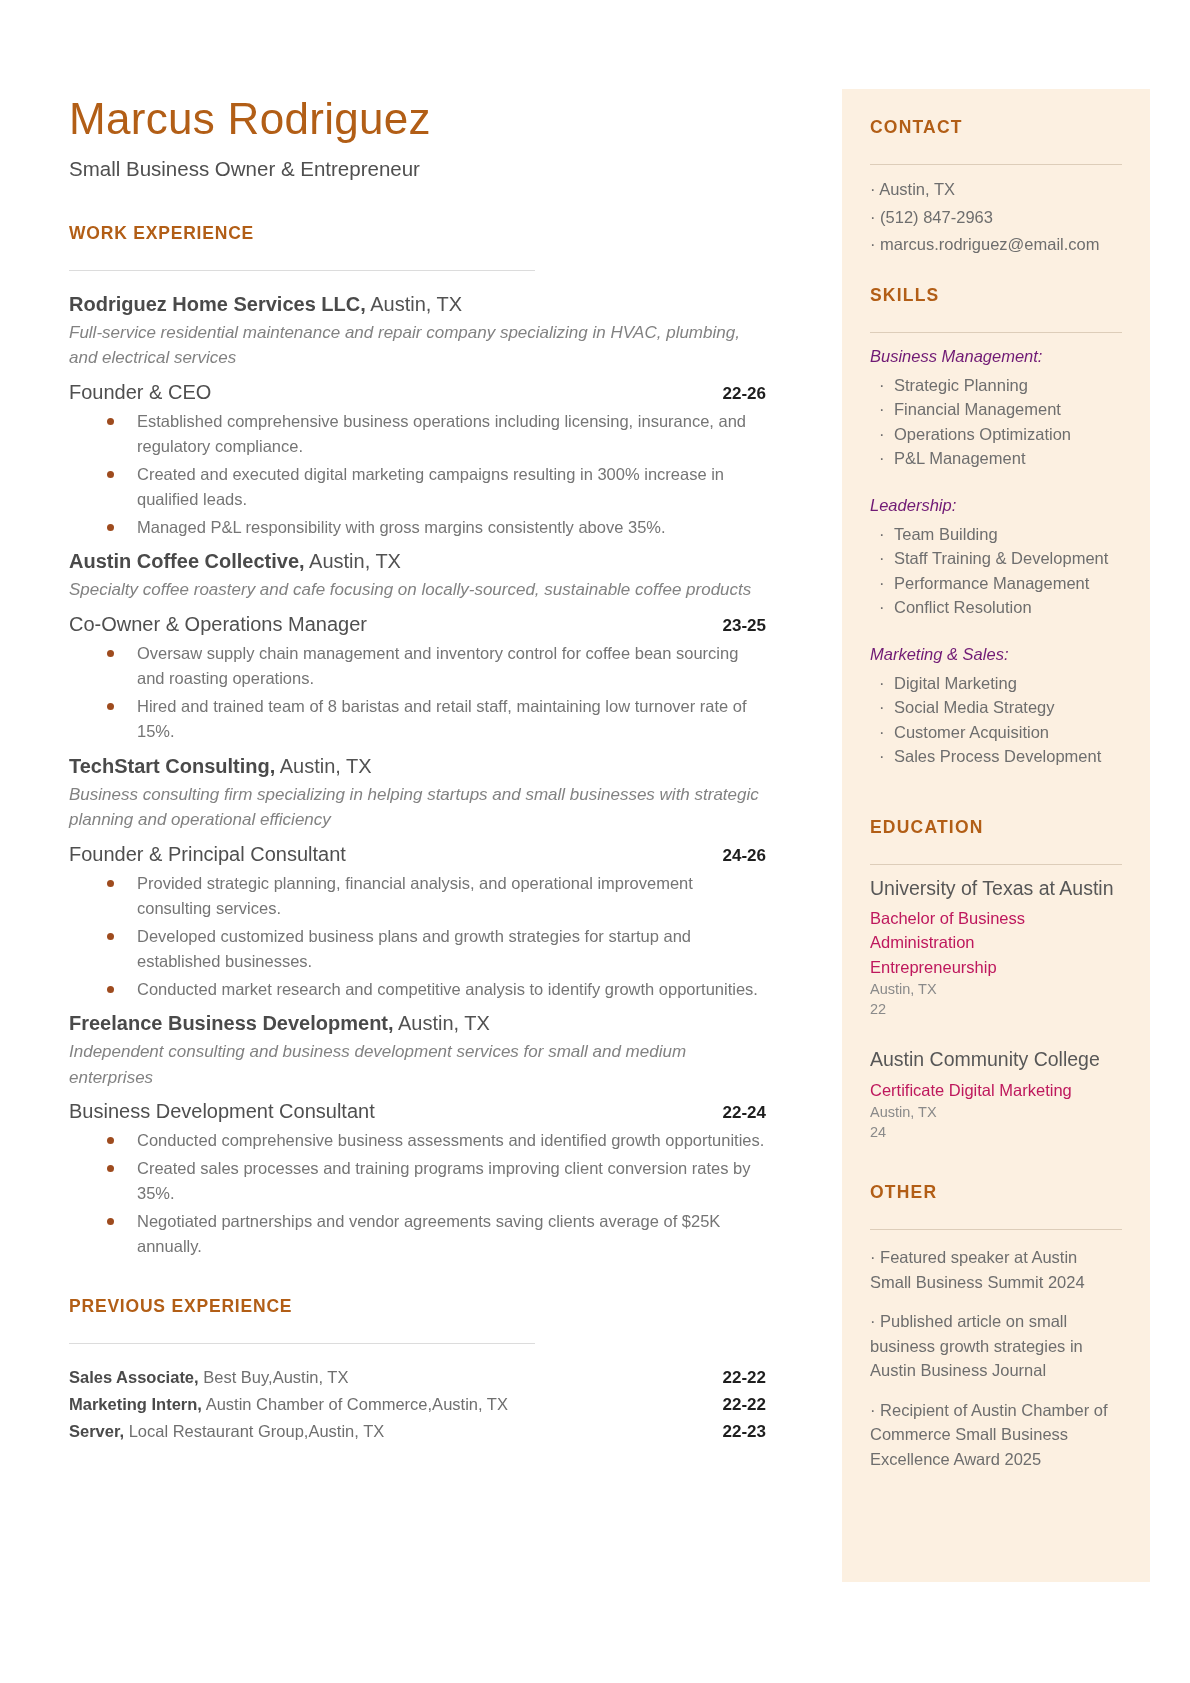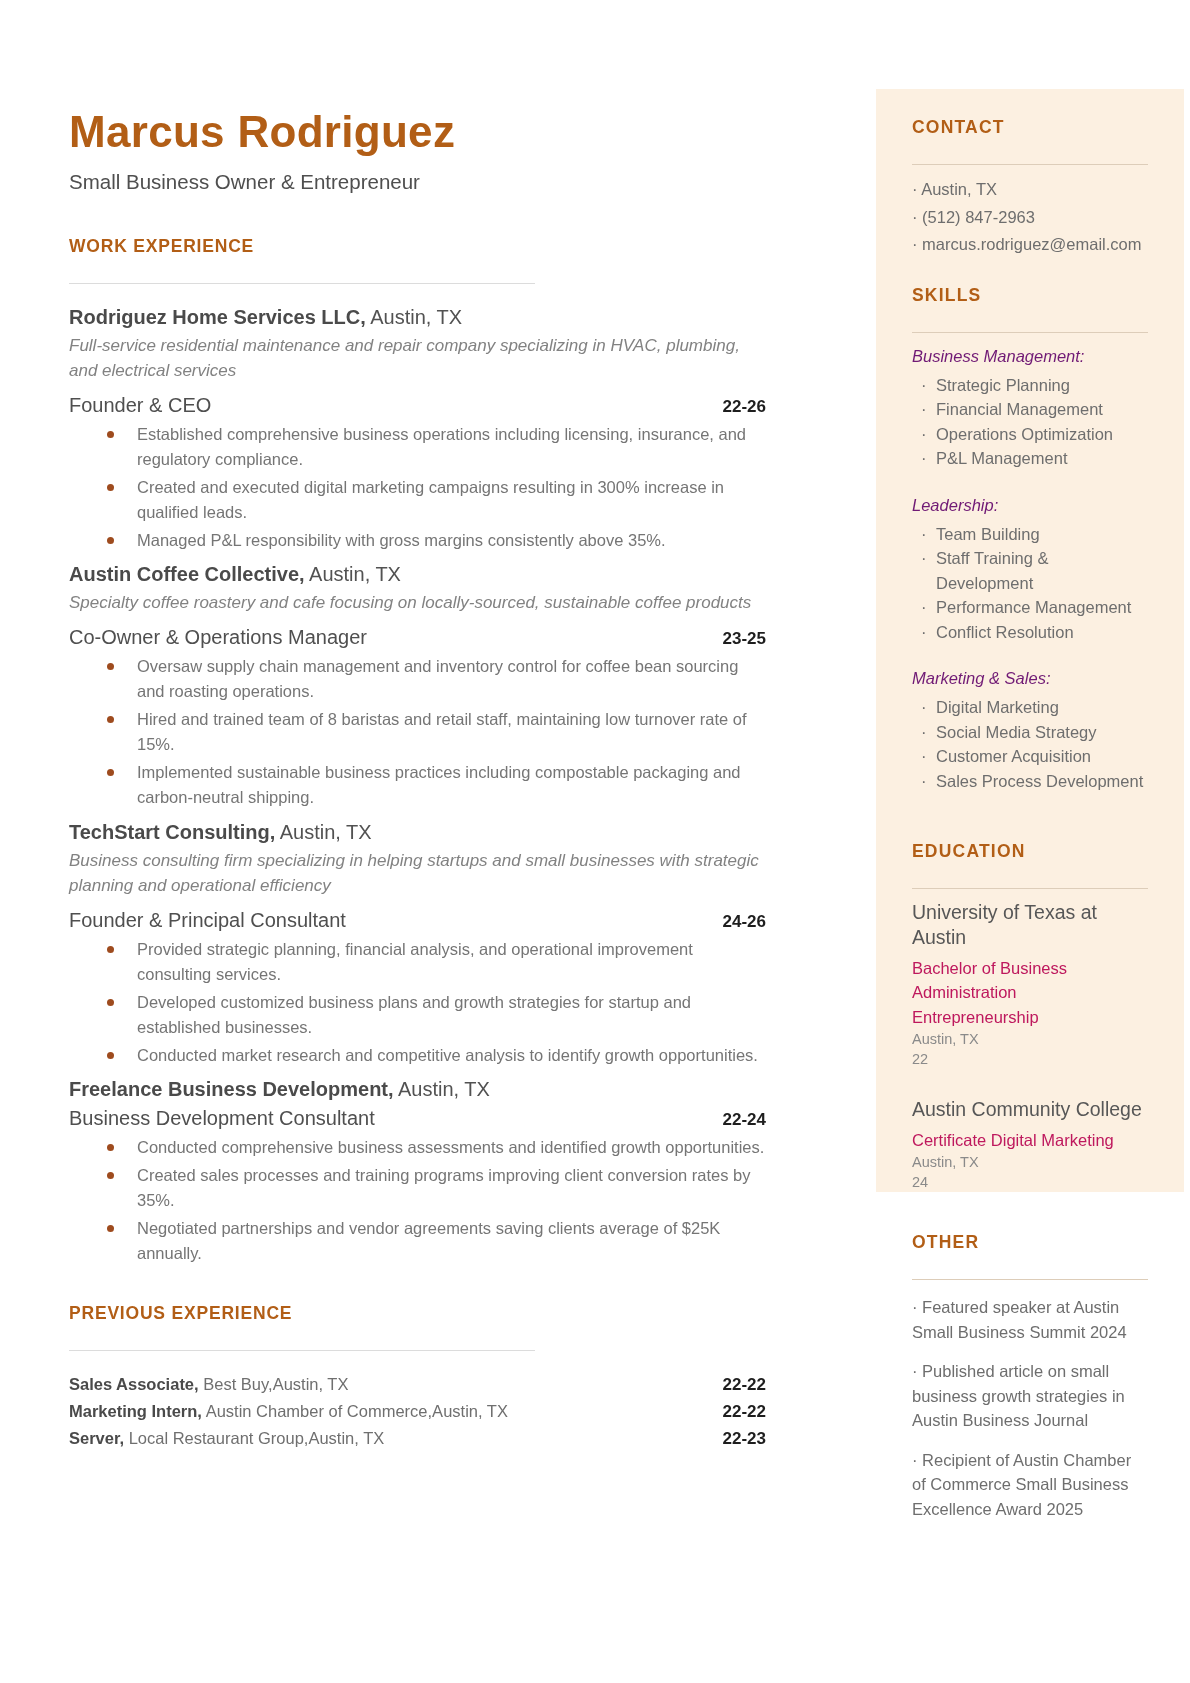--- a/index.html
+++ b/index.html
@@ -7,39 +7,39 @@
     --sidebar-bg:#fcf0e1;
     --bullet:#9e4b1e;
   }
   *{box-sizing:border-box;}
   html,body{margin:0;padding:0;background:#ffffff;}
   body{font-family:"Liberation Sans","DejaVu Sans",sans-serif;}
   .page{position:relative;width:1190px;height:1683px;background:#ffffff;overflow:hidden;}
 
   
   .main{position:absolute;left:69px;top:94px;width:697px;}
-  h1.name{font-size:44px;font-weight:700;color:var(--accent);margin:13px 0 12px;letter-spacing:0.3px;line-height:1.15;}
+  h1.name{font-size:44px;font-weight:400;color:var(--accent);margin:0 0 12px;letter-spacing:0.3px;line-height:1.15;}
   .subtitle{font-size:20.5px;color:#4f4f4f;margin:0 0 42px;}
   .section-label{font-size:17.5px;font-weight:700;color:var(--accent);letter-spacing:0.8px;margin:0 0 26px;}
   hr.main-rule{border:none;border-top:1px solid #dcdcdc;width:466px;margin:0 0 20px 0;}
   .company-line{font-size:20px;color:#525252;line-height:1.35;margin-bottom:2px;}
   .company-line .co{font-weight:700;color:#4a4a4a;}
   .company-desc{font-size:17px;font-style:italic;color:#828282;line-height:1.5;margin-bottom:8px;}
   .role-row{display:flex;justify-content:space-between;align-items:baseline;margin-bottom:3px;gap:16px;}
   .role-title{font-size:20px;color:#4f4f4f;line-height:1.35;}
   .role-dates,.prev-dates{font-size:17px;font-weight:600;color:#1e1e1e;white-space:nowrap;}
   ul.bullets{list-style:none;margin:0 0 8px;padding:0;}
   ul.bullets li{position:relative;padding-left:68px;font-size:16.5px;color:#757575;line-height:25.5px;margin-bottom:2px;}
   ul.bullets li::before{content:"";position:absolute;left:38px;top:9px;width:7px;height:7px;border-radius:50%;background:var(--bullet);}
   .prev-section{margin-top:36px;}
   .prev-row{display:flex;justify-content:space-between;font-size:16.5px;line-height:27px;color:#6f6f6f;}
   .prev-row .role{font-weight:700;color:#4a4a4a;margin-top:16px;}
 
   
-  .sidebar{position:absolute;left:876px;top:89px;width:308px;height:1103px;background:var(--sidebar-bg);padding:28px 36px;}
+  .sidebar{position:absolute;left:842px;top:89px;width:308px;height:1493px;background:var(--sidebar-bg);padding:28px 28px;}
   .side-label{font-size:17.5px;font-weight:700;color:var(--accent);letter-spacing:1.2px;margin:0 0 26px;}
   hr.side-rule{border:none;border-top:1px solid #ddcdb9;margin:0 0 11px 0;}
   .contact-item{font-size:16.5px;color:#6e6e6e;line-height:27.5px;}
   .contact-item::before{content:"· ";}
   .skills-section{margin-top:26px;}
   .skill-group{margin-bottom:22px;}
   .skill-group-name{font-size:16.5px;font-style:italic;color:#701a75;line-height:25px;margin-bottom:4px;}
   .skill-item{position:relative;padding-left:24px;font-size:16.5px;color:#6e6e6e;line-height:24.5px;}
   .skill-item::before{content:"·";position:absolute;left:9px;}
   .edu-section{margin-top:48px;}
@@ -80,38 +80,38 @@
           <div class="company-block">
             <div class="company-line"><span class="co">Austin Coffee Collective,</span> <span class="loc">Austin, TX</span></div>
             <div class="company-desc">Specialty coffee roastery and cafe focusing on locally-sourced, sustainable coffee products</div>
             <div class="role-row">
               <span class="role-title">Co-Owner &amp; Operations Manager</span>
               <span class="role-dates">23-25</span>
             </div>
             <ul class="bullets">
               <li>Oversaw supply chain management and inventory control for coffee bean sourcing and roasting operations.</li>
               <li>Hired and trained team of 8 baristas and retail staff, maintaining low turnover rate of 15%.</li>
-              <li>Implemented sustainable business practices including compostable packaging and carbon-neutral shipping.</li>
             </ul>
           </div>
           <div class="company-block">
             <div class="company-line"><span class="co">TechStart Consulting,</span> <span class="loc">Austin, TX</span></div>
             <div class="company-desc">Business consulting firm specializing in helping startups and small businesses with strategic planning and operational efficiency</div>
             <div class="role-row">
               <span class="role-title">Founder &amp; Principal Consultant</span>
               <span class="role-dates">24-26</span>
             </div>
             <ul class="bullets">
               <li>Provided strategic planning, financial analysis, and operational improvement consulting services.</li>
               <li>Developed customized business plans and growth strategies for startup and established businesses.</li>
               <li>Conducted market research and competitive analysis to identify growth opportunities.</li>
             </ul>
           </div>
           <div class="company-block">
             <div class="company-line"><span class="co">Freelance Business Development,</span> <span class="loc">Austin, TX</span></div>
+            <div class="company-desc">Independent consulting and business development services for small and medium enterprises</div>
             <div class="role-row">
               <span class="role-title">Business Development Consultant</span>
               <span class="role-dates">22-24</span>
             </div>
             <ul class="bullets">
               <li>Conducted comprehensive business assessments and identified growth opportunities.</li>
               <li>Created sales processes and training programs improving client conversion rates by 35%.</li>
               <li>Negotiated partnerships and vendor agreements saving clients average of $25K annually.</li>
             </ul>
           </div>

